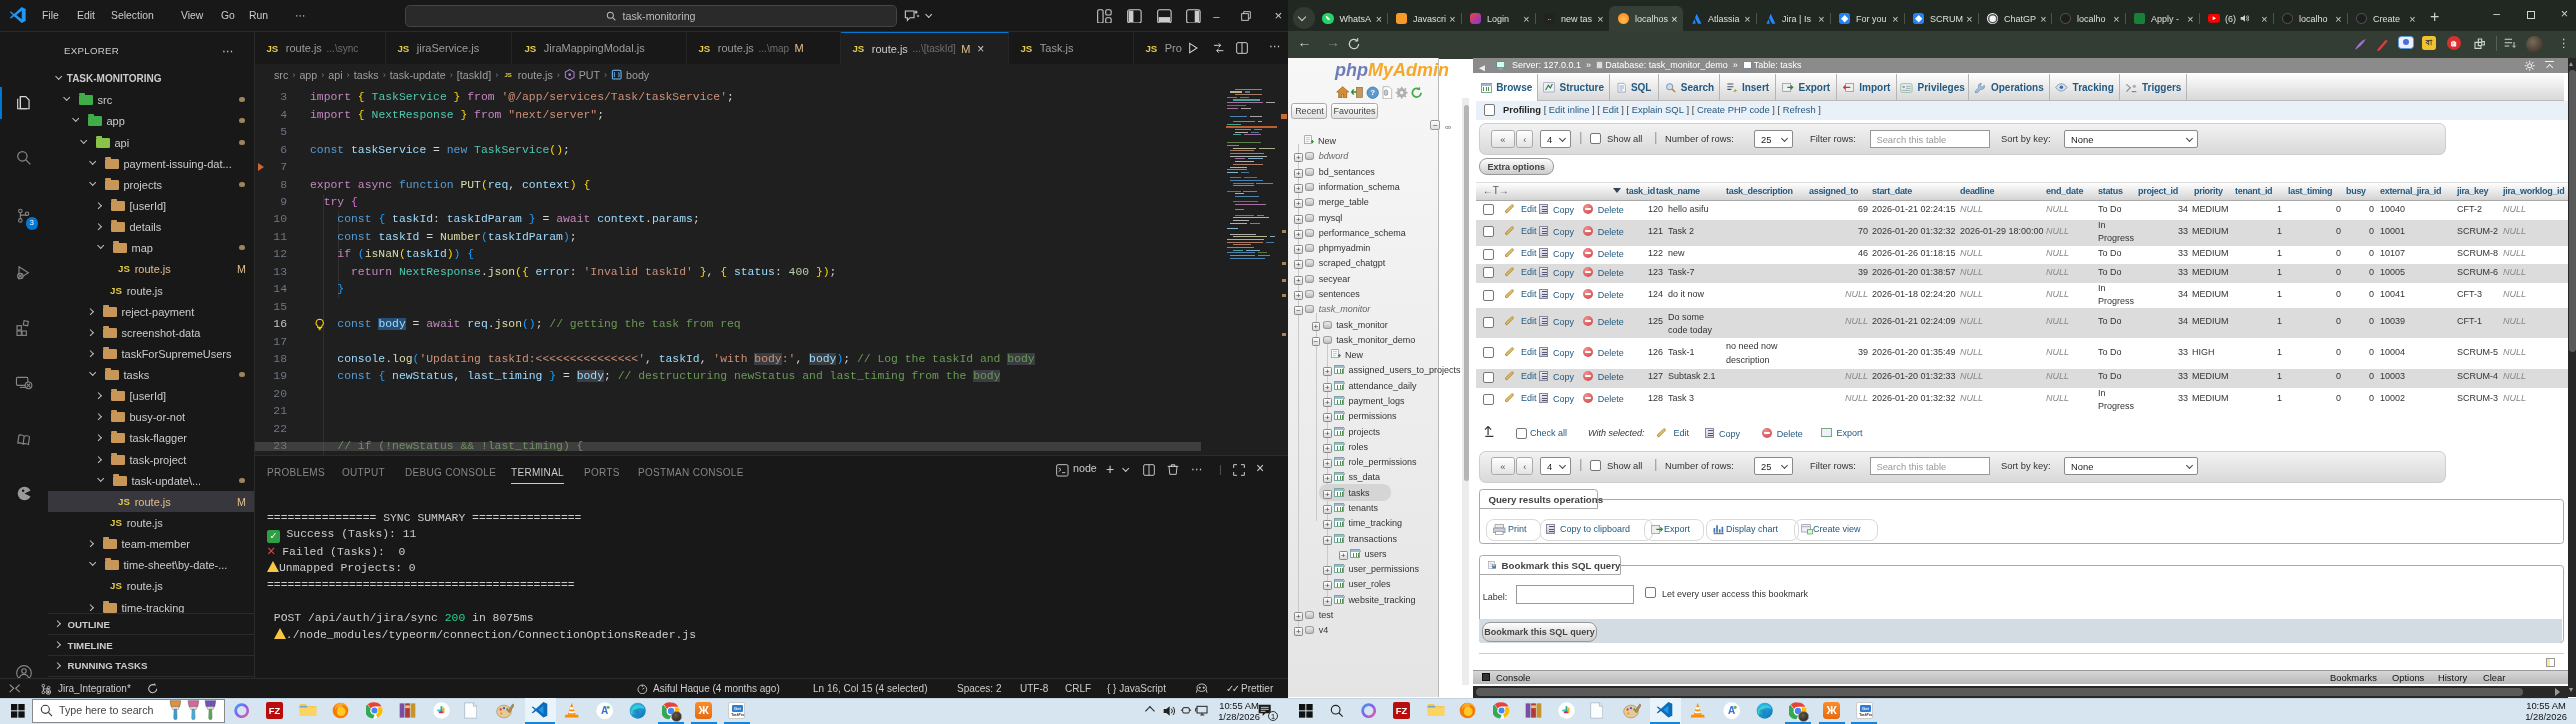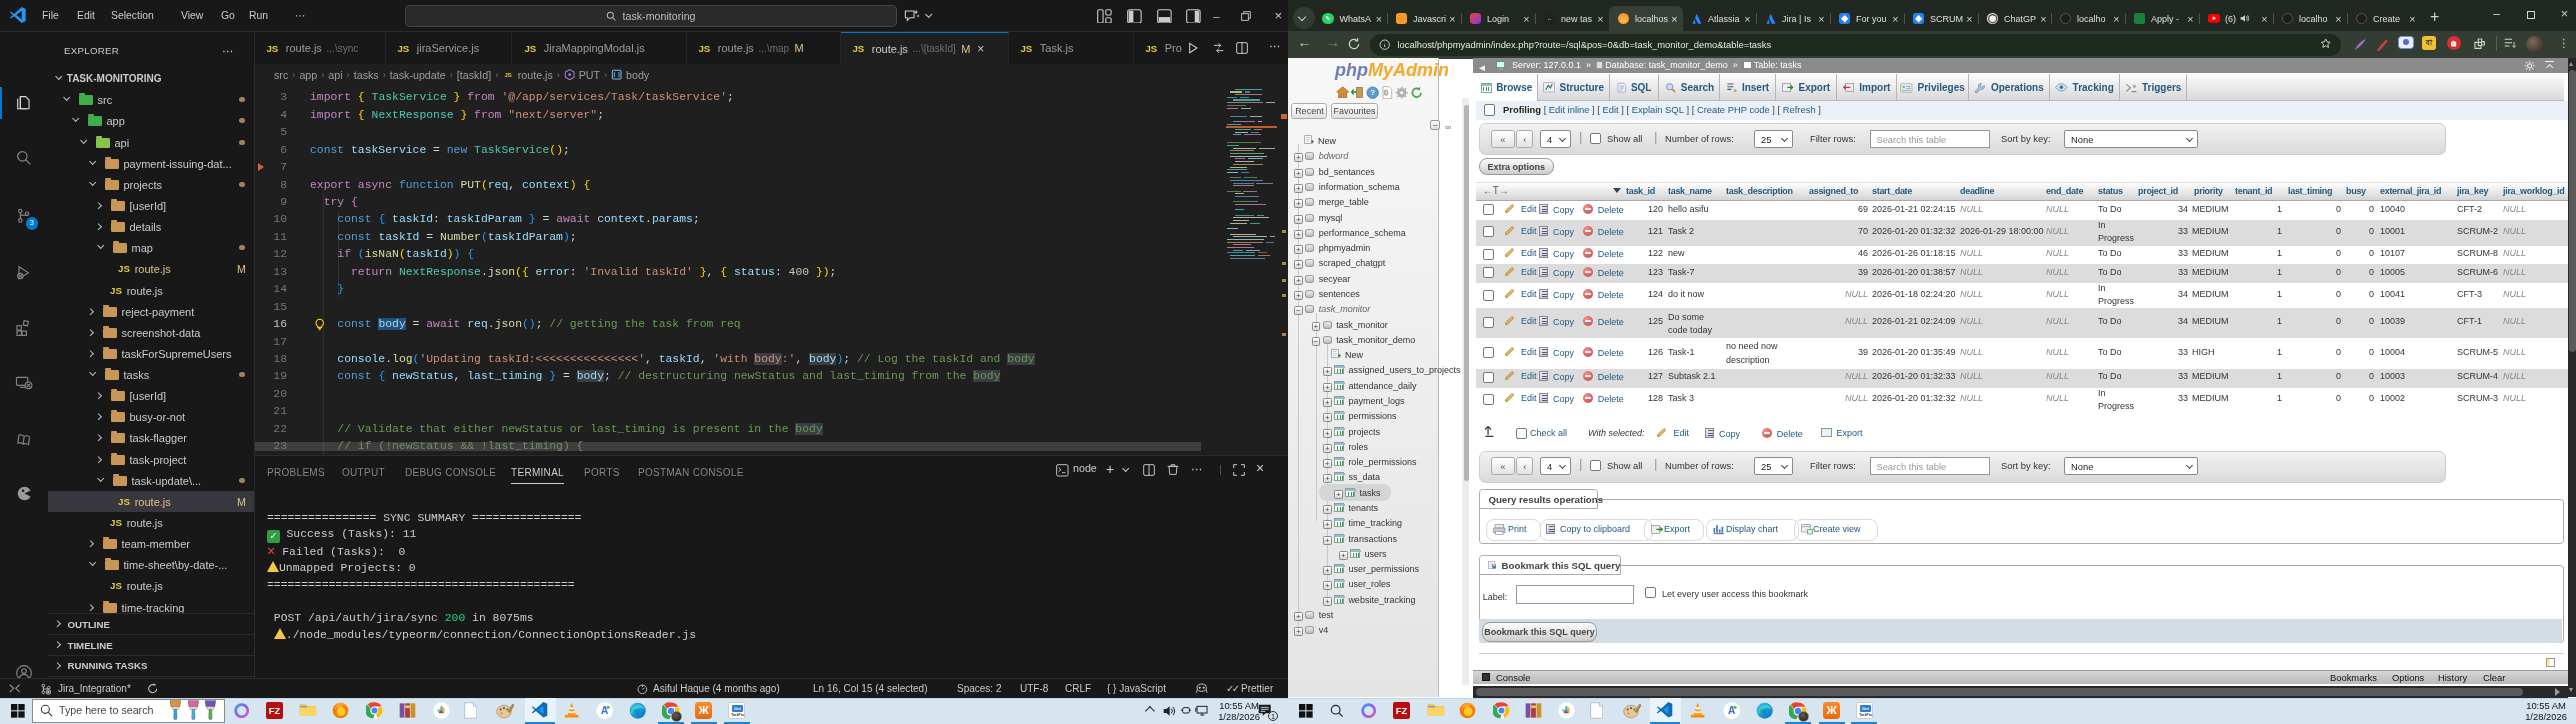--- a/index.html
+++ b/index.html
@@ -384,21 +384,20 @@
 <div class="cl" style="top:91px"><span class="k">export</span> <span class="k">async</span> <span class="b">function</span> <span class="f">PUT</span><span class="p1">(</span><span class="v">req</span>, <span class="v">context</span><span class="p1">)</span> <span class="p1">{</span></div>
 <div class="cl" style="top:108px">  <span class="k">try</span> <span class="p2">{</span></div>
 <div class="cl" style="top:125px">    <span class="b">const</span> <span class="p3">{</span> <span class="v">taskId</span>: <span class="v">taskIdParam</span> <span class="p3">}</span> = <span class="k">await</span> <span class="v">context</span>.<span class="v">params</span>;</div>
 <div class="cl" style="top:143px">    <span class="b">const</span> <span class="v">taskId</span> = <span class="f">Number</span><span class="p3">(</span><span class="v">taskIdParam</span><span class="p3">)</span>;</div>
 <div class="cl" style="top:160px">    <span class="k">if</span> <span class="p3">(</span><span class="f">isNaN</span><span class="p1">(</span><span class="v">taskId</span><span class="p1">)</span><span class="p3">)</span> <span class="p3">{</span></div>
 <div class="cl" style="top:178px">      <span class="k">return</span> <span class="t">NextResponse</span>.<span class="f">json</span><span class="p1">({</span> <span class="v">error</span>: <span class="s">'Invalid taskId'</span> <span class="p1">}</span>, <span class="p1">{</span> <span class="v">status</span>: <span class="n">400</span> <span class="p1">})</span>;</div>
 <div class="cl" style="top:195px">    <span class="p3">}</span></div>
 <div class="cl" style="top:230px">    <span class="b">const</span> <span class="v sel">body</span> = <span class="k">await</span> <span class="v">req</span>.<span class="f">json</span><span class="p3">()</span>; <span class="c">// getting the task from req</span></div>
 <div class="cl" style="top:265px">    <span class="v">console</span>.<span class="f">log</span><span class="p3">(</span><span class="s">'Updating taskId:&lt;&lt;&lt;&lt;&lt;&lt;&lt;&lt;&lt;&lt;&lt;&lt;&lt;&lt;&lt;'</span>, <span class="v">taskId</span>, <span class="s">'with <span class="occ">body</span>:'</span>, <span class="v occ">body</span><span class="p3">)</span>; <span class="c">// Log the taskId and <span class="occ">body</span></span></div>
 <div class="cl" style="top:282px">    <span class="b">const</span> <span class="p3">{</span> <span class="v">newStatus</span>, <span class="v">last_timing</span> <span class="p3">}</span> = <span class="v occ">body</span>; <span class="c">// destructuring newStatus and last_timing from the <span class="occ">body</span></span></div>
-<div class="cl" style="top:335px">    <span class="c">// Validate that either newStatus or last_timing is present in the <span class="occ">body</span></span></div>
 <div class="cl" style="top:352px">    <span class="c">// if (!newStatus &amp;&amp; !last_timing) {</span></div>
 <div class="abs" style="left:0;top:356px;width:946px;height:9.4px;background:rgba(121,121,121,0.35)"></div>
 </div>
 <div id="minimap">
 <div class="abs" style="left:9.4px;top:2.7px;width:27px;height:1.3px;background:#4ec9b0;opacity:.8"></div>
 <div class="abs" style="left:4px;top:5.4px;width:12px;height:1.3px;background:#dcdcaa;opacity:.8"></div>
 <div class="abs" style="left:19px;top:5.4px;width:5.4px;height:1.3px;background:#569cd6;opacity:.75"></div>
 <div class="abs" style="left:9.4px;top:8px;width:27px;height:1.3px;background:#ce9178;opacity:.8"></div>
 <div class="abs" style="left:1.3px;top:10.7px;width:10px;height:1.3px;background:#569cd6;opacity:.8"></div>
 <div class="abs" style="left:14px;top:10.7px;width:8.7px;height:1.3px;background:#569cd6;opacity:.75"></div>
@@ -708,30 +707,20 @@
 <div class="abs" style="left:1239px;top:11.4px;width:8px;height:8px;border:0.9px solid #d0d5cd"></div>
 <div class="abs" style="left:1265px;top:0;width:23px;height:31px;color:#d0d5cd;font-size:12.7px;text-align:center;line-height:29.5px">×</div>
 </div>
       <div id="toolbar">
  <div class="tbi" style="left:9.4px;font-size:14px;top:3.4px">←</div>
  <div class="tbi" style="left:38px;font-size:14px;top:3.4px;color:#7e887c">→</div>
  <svg class="tbi" style="left:59px;top:6px" width="14" height="14" viewBox="0 0 21 21" fill="none" stroke="#cfd5cc" stroke-width="1.8">
           <path d="M17.5 10.5a7 7 0 1 1-2-4.9"></path>
           <path d="M16 1.5v4.5h-4.5" stroke-width="1.6"></path>
         </svg>
- <div id="urlpill">
-  <svg style="margin:0 6.7px 0 9.4px" width="11.4" height="11.4" viewBox="0 0 17 17" fill="none" stroke="#cfd5cc" stroke-width="1.4">
-            <circle cx="8.5" cy="8.5" r="7"></circle>
-            <path d="M8.5 5v.5M8.5 8v4"></path>
-          </svg>
-  <span>localhost/phpmyadmin/index.php?route=/sql&amp;pos=0&amp;db=task_monitor_demo&amp;table=tasks</span>
-  <svg style="position:absolute;right:9.4px;top:4.7px" width="11.4" height="11.4" viewBox="0 0 17 17" fill="none" stroke="#cfd5cc" stroke-width="1.4">
-            <path d="M8.5 1.5l2 4.3 4.7.5-3.5 3.2 1 4.6-4.2-2.4-4.2 2.4 1-4.6L1.8 6.3l4.7-.5z"></path>
-          </svg>
- </div>
  <svg class="tbi" style="left:1065px;top:6px" width="14.8" height="14.8" viewBox="0 0 22 22">
           <path d="M3 19C8 17 16 9 19 3 13 5 6 12 3 19z" fill="#a86fd6"></path>
         </svg>
  <svg class="tbi" style="left:1087px;top:6px" width="14.8" height="14.8" viewBox="0 0 22 22">
           <path d="M4 18L16 4l3 2L7 20l-4 1z" fill="#d63f3f"></path>
         </svg>
  <div class="tbi" style="left:1110px;top:5.4px;width:16px;height:12.7px;border:1.3px solid #5b9bd5;border-radius:3.4px;background:#eef">
           <div style="width:6px;height:6px;border-radius:50%;background:#4a6fd0;margin:2px auto"></div>
         </div>
  <div class="tbi" style="left:1134px;top:5.4px;width:14px;height:14px;background:#f2c12e;border-radius:2.7px;color:#333;font-size:7.4px;text-align:center;line-height:14px;font-weight:bold">বা</div>
@@ -866,21 +855,21 @@
           </svg>New</div>
 <div class="ptr" style="left:35px;top:305px"><span class="pplus">+</span><span class="ptbl"></span>assigned_users_to_projects</div>
 <div class="ptr" style="left:35px;top:321px"><span class="pplus">+</span><span class="ptbl"></span>attendance_daily</div>
 <div class="ptr" style="left:35px;top:336px"><span class="pplus">+</span><span class="ptbl"></span>payment_logs</div>
 <div class="ptr" style="left:35px;top:351px"><span class="pplus">+</span><span class="ptbl"></span>permissions</div>
 <div class="ptr" style="left:35px;top:367px"><span class="pplus">+</span><span class="ptbl"></span>projects</div>
 <div class="ptr" style="left:35px;top:382px"><span class="pplus">+</span><span class="ptbl"></span>roles</div>
 <div class="ptr" style="left:35px;top:397px"><span class="pplus">+</span><span class="ptbl"></span>role_permissions</div>
 <div class="ptr" style="left:35px;top:412px"><span class="pplus">+</span><span class="ptbl"></span>ss_data</div>
 <div class="abs" style="left:31px;top:426px;width:72px;height:17px;background:#d5d5d5;border-radius:8px"></div>
-<div class="ptr" style="left:46px;top:428px"><span class="pplus">+</span><span class="ptbl"></span>tasks</div>
+<div class="ptr" style="left:35px;top:428px"><span class="pplus">+</span><span class="ptbl"></span>tasks</div>
 <div class="ptr" style="left:35px;top:443px"><span class="pplus">+</span><span class="ptbl"></span>tenants</div>
 <div class="ptr" style="left:35px;top:458px"><span class="pplus">+</span><span class="ptbl"></span>time_tracking</div>
 <div class="ptr" style="left:35px;top:474px"><span class="pplus">+</span><span class="ptbl"></span>transactions</div>
 <div class="ptr" style="left:51px;top:489px"><span class="pplus">+</span><span class="ptbl"></span>users</div>
 <div class="ptr" style="left:35px;top:504px"><span class="pplus">+</span><span class="ptbl"></span>user_permissions</div>
 <div class="ptr" style="left:35px;top:519px"><span class="pplus">+</span><span class="ptbl"></span>user_roles</div>
 <div class="ptr" style="left:35px;top:535px"><span class="pplus">+</span><span class="ptbl"></span>website_tracking</div>
 <div class="ptr" style="left:6px;top:550px;"><span class="pplus">+</span><span class="pcyl"></span>test</div>
 <div class="ptr" style="left:6px;top:565px;"><span class="pplus">+</span><span class="pcyl"></span>v4</div>
 <div class="abs" style="left:174px;top:40px;width:7.4px;height:587px;background:#ececec"></div>
@@ -902,21 +891,21 @@
 <div class="sel2" style="left:278px;top:29px;width:39px;height:18px;padding-left:6px">25</div>
 <div class="abs" style="left:334px;top:32px">Filter rows:</div>
 <div class="abs" style="left:394px;top:29px;width:120px;height:18px;border:0.7px solid #999;background:#fff;color:#999;line-height:17px;padding-left:5.4px;font-size:9.4px">Search this table</div>
 <div class="abs" style="left:525px;top:32px">Sort by key:</div>
 <div class="sel2" style="left:588px;top:29px;width:134px;height:18px;padding-left:6px">None</div>
 <div class="pmabtn" style="left:2.7px;top:57px;width:75px;height:17px">Extra options</div>
 <div class="abs" style="left:0;top:81px;width:1092px;height:19px;background:linear-gradient(#fefefe,#d4d4d4);border-bottom:0.7px solid #aaa;border-top:0.7px solid #ddd"></div>
 <div class="abs" style="left:6.7px;top:84px;color:#556;font-size:10px">←T→</div>
 <div class="abs" style="left:137px;top:87px;width:0;height:0;border-left:4px solid transparent;border-right:4px solid transparent;border-top:5.4px solid #345"></div>
 <div class="cell thd" style="left:150px;top:85px">task_id</div>
-<div class="cell thd" style="left:192px;top:85px">task_name</div>
+<div class="cell thd" style="left:180px;top:85px">task_name</div>
 <div class="cell thd" style="left:250px;top:85px">task_description</div>
 <div class="cell thd" style="left:333px;top:85px">assigned_to</div>
 <div class="cell thd" style="left:396px;top:85px">start_date</div>
 <div class="cell thd" style="left:484px;top:85px">deadline</div>
 <div class="cell thd" style="left:570px;top:85px">end_date</div>
 <div class="cell thd" style="left:622px;top:85px">status</div>
 <div class="cell thd" style="left:662px;top:85px">project_id</div>
 <div class="cell thd" style="left:718px;top:85px">priority</div>
 <div class="cell thd" style="left:759px;top:85px">tenant_id</div>
 <div class="cell thd" style="left:812px;top:85px">last_timing</div>

